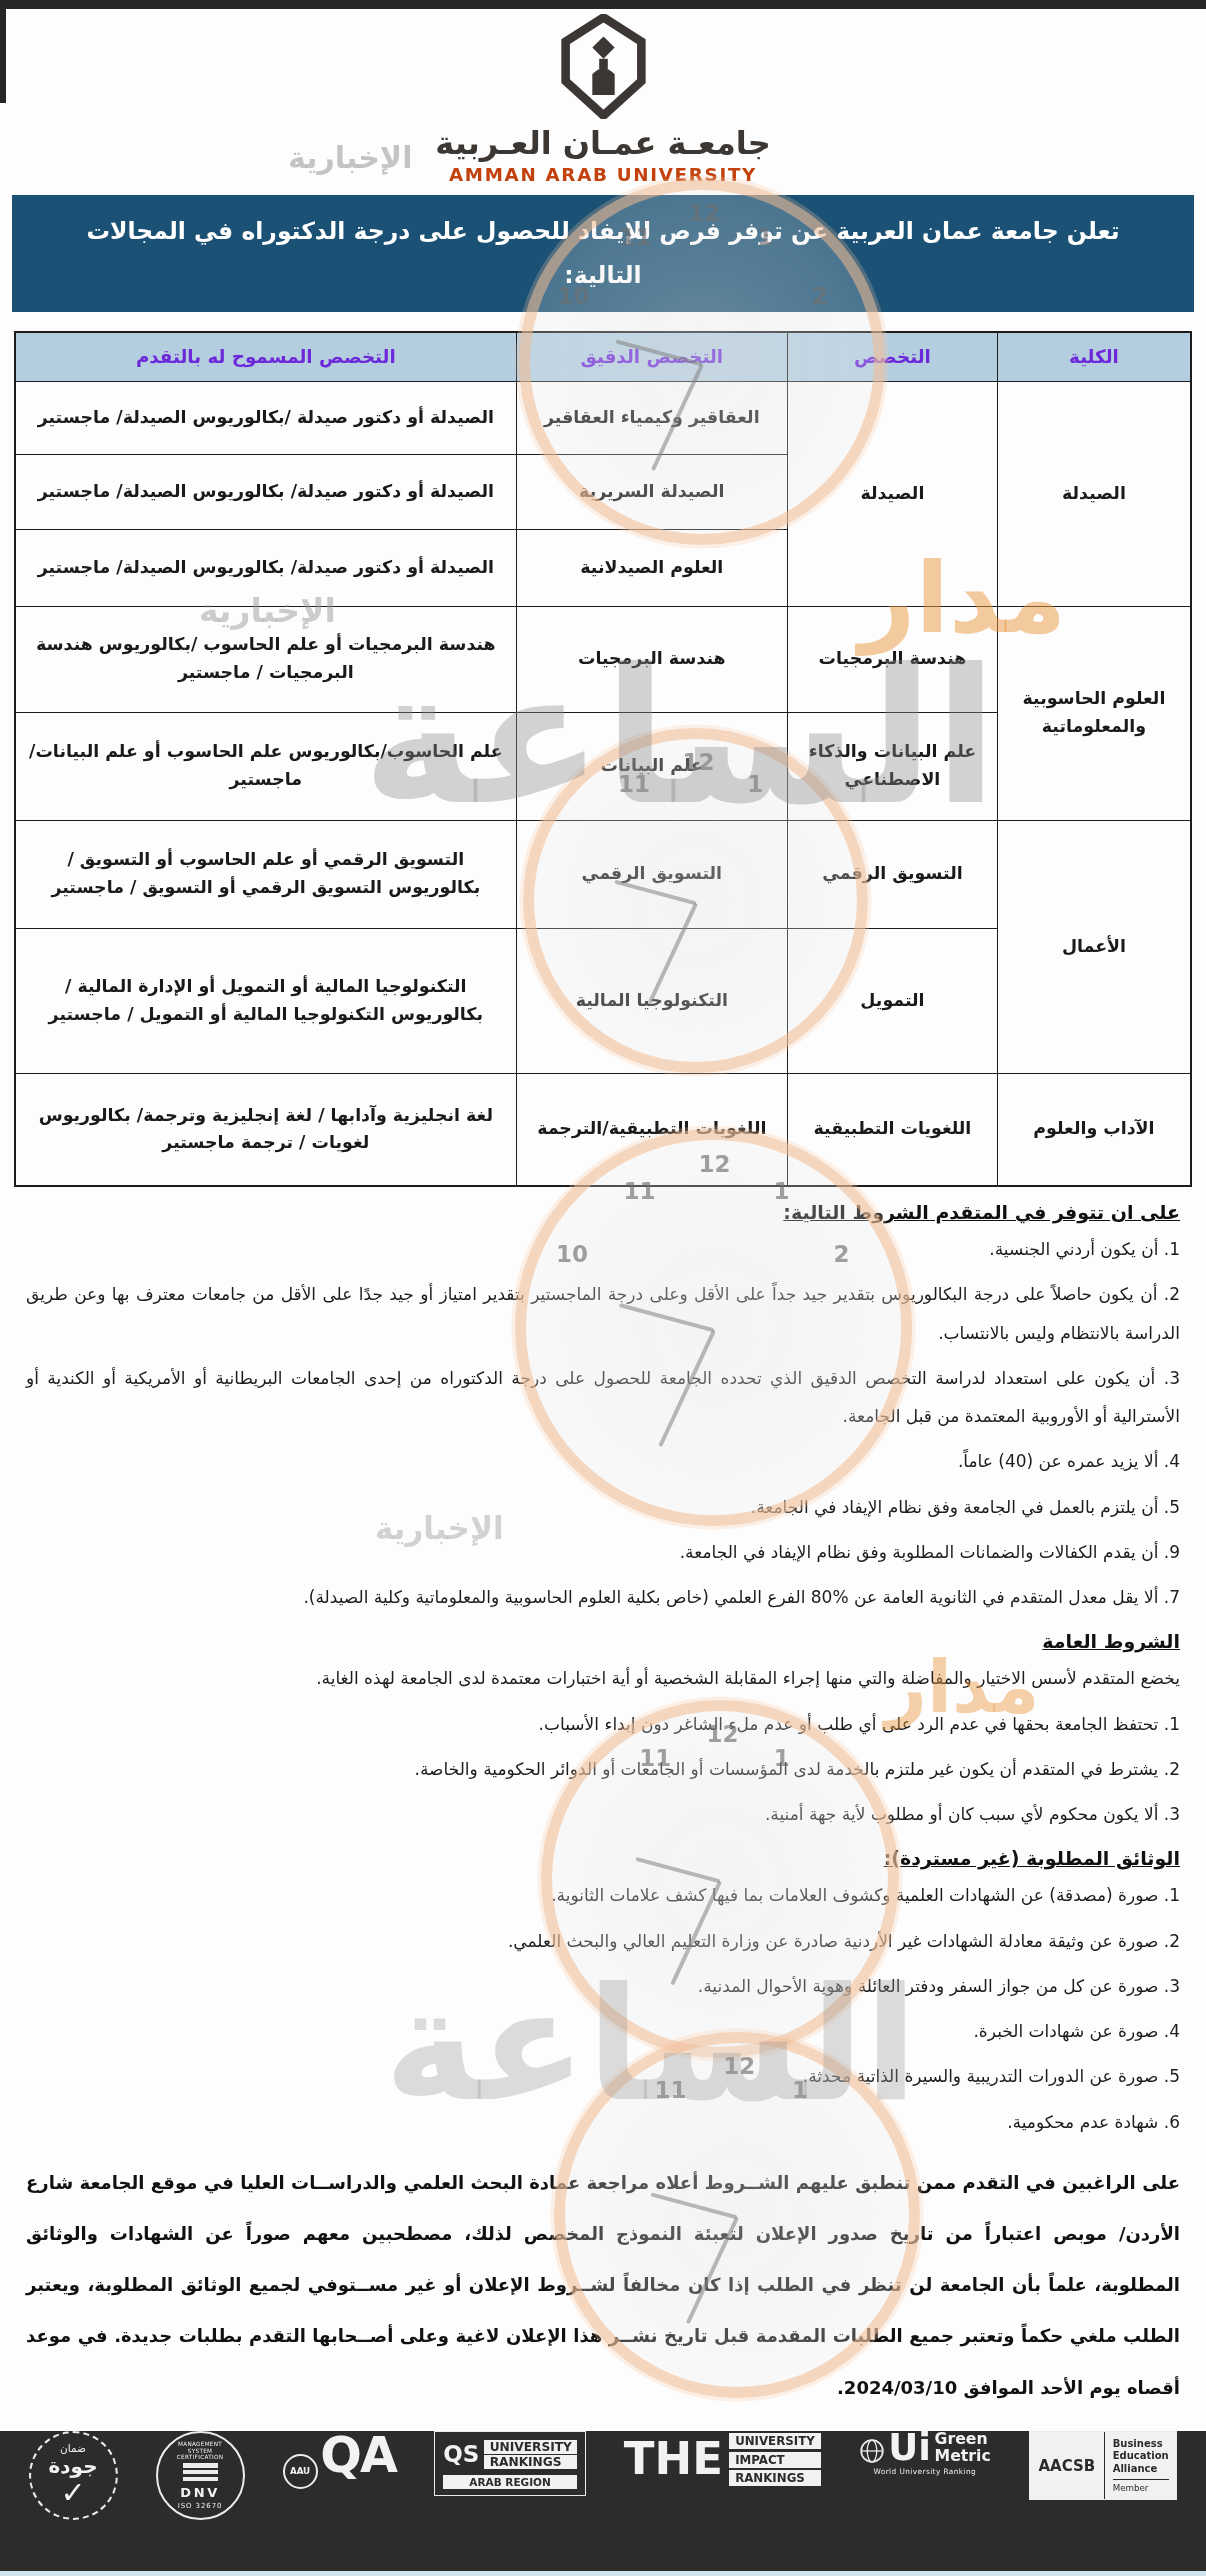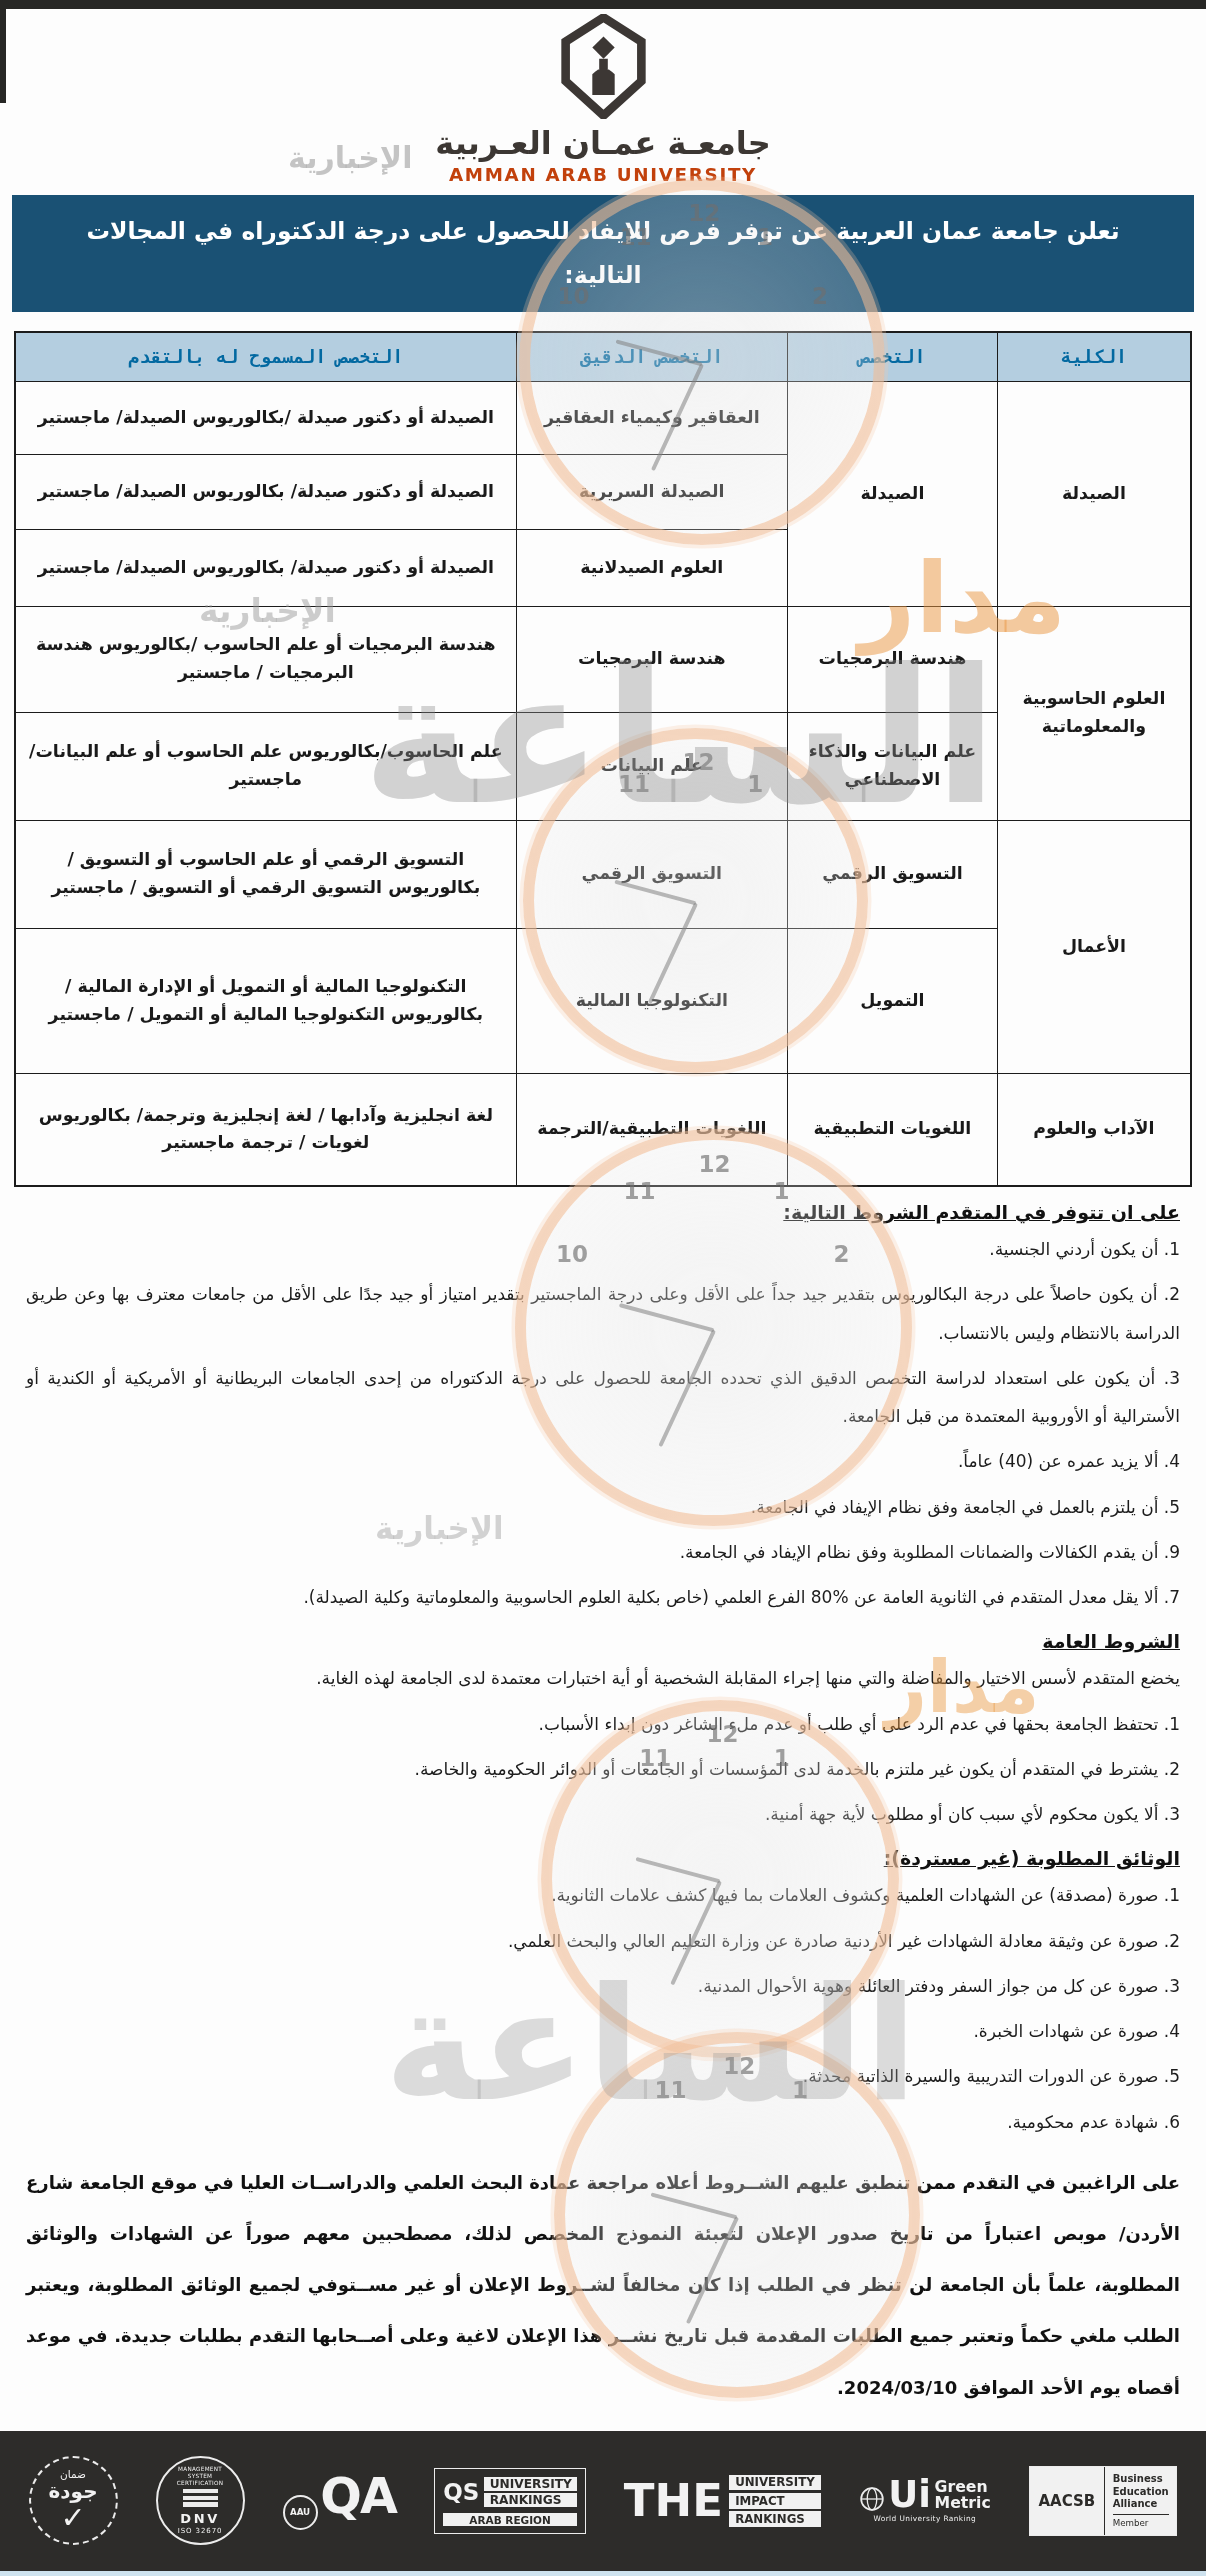--- a/index.html
+++ b/index.html
@@ -15,36 +15,36 @@
 
   
   .title-bar{margin:10.5px 12.2px 0;background:#1a5174;color:#ffffff;font-size:23.5px;font-weight:bold;
              text-align:center;padding:15px 35px;line-height:1.85;}
 
   
   table{width:calc(100% - 28px);margin:19px 14px 0;border-collapse:collapse;border:2.6px solid #1c1c1c;
         table-layout:fixed;}
   th,td{border:1.7px solid #1c1c1c;text-align:center;vertical-align:middle;padding:3.5px 7px;}
   thead tr{height:49px;background:#b4cee0;}
-  th{font-size:18.3px;font-weight:bold;color:#0369a1;font-family:Liberation Mono, monospace;}
+  th{font-size:18.3px;font-weight:bold;color:#6d28d9;}
   td{font-size:17.4px;font-weight:bold;line-height:1.6;color:#1a1a1a;}
   .w-college{width:16%;} .w-major{width:17.5%;} .w-minor{width:23%;} .w-allowed{width:43.5%;}
   tr.h1{height:73px;} tr.h2{height:75px;} tr.h3{height:77px;} tr.h4{height:106px;}
   tr.h5{height:108px;} tr.h6{height:108px;} tr.h7{height:145px;} tr.h8{height:113px;}
 
   
   .sec{margin:14px 26px 0;}
   .sec-h{font-size:19px;font-weight:bold;text-decoration:underline;margin:10.5px 0 7px;color:#111;}
   .item,.intro{font-size:17px;font-weight:normal;margin:0 0 7px;line-height:2.25;text-align:justify;color:#1c1c1c;}
   .closing{margin:15.7px 26px 0;font-size:18px;font-weight:bold;line-height:2.85;text-align:justify;color:#111;}
 
   
   .footer{position:absolute;left:0;right:0;bottom:5.2px;height:140px;background:#2d2c2a;z-index:2;}
   .bottom-strip{position:absolute;left:0;right:0;bottom:0;height:5.2px;background:#cfe3ef;z-index:2;}
-  .badges{display:flex;align-items:center;justify-content:center;gap:38px;height:100%;direction:ltr;color:#f2f2f2;}
+  .badges{display:flex;align-items:flex-start;justify-content:center;gap:38px;height:100%;direction:ltr;color:#f2f2f2;}
   .badge{text-align:center;flex:none;}
   .b-circle{width:85px;height:85px;border:2.2px solid #ececec;border-radius:50%;
             display:flex;flex-direction:column;align-items:center;justify-content:center;}
   .jawda .b-circle{border-style:dashed;}
   .jawda .ar-top{font-size:10.5px;line-height:1;}
   .jawda .ar-main{font-size:20px;font-weight:bold;line-height:1.2;}
   .jawda .check{font-size:30px;line-height:1;}
   .dnv .arc{font-size:5.7px;letter-spacing:0.3px;max-width:68px;line-height:1.2;}
   .dnv .bars span{display:block;width:35px;height:4.4px;background:#ececec;margin:2.2px auto;}
   .dnv .name{font-size:13px;font-weight:bold;letter-spacing:2.6px;margin-top:2px;}

